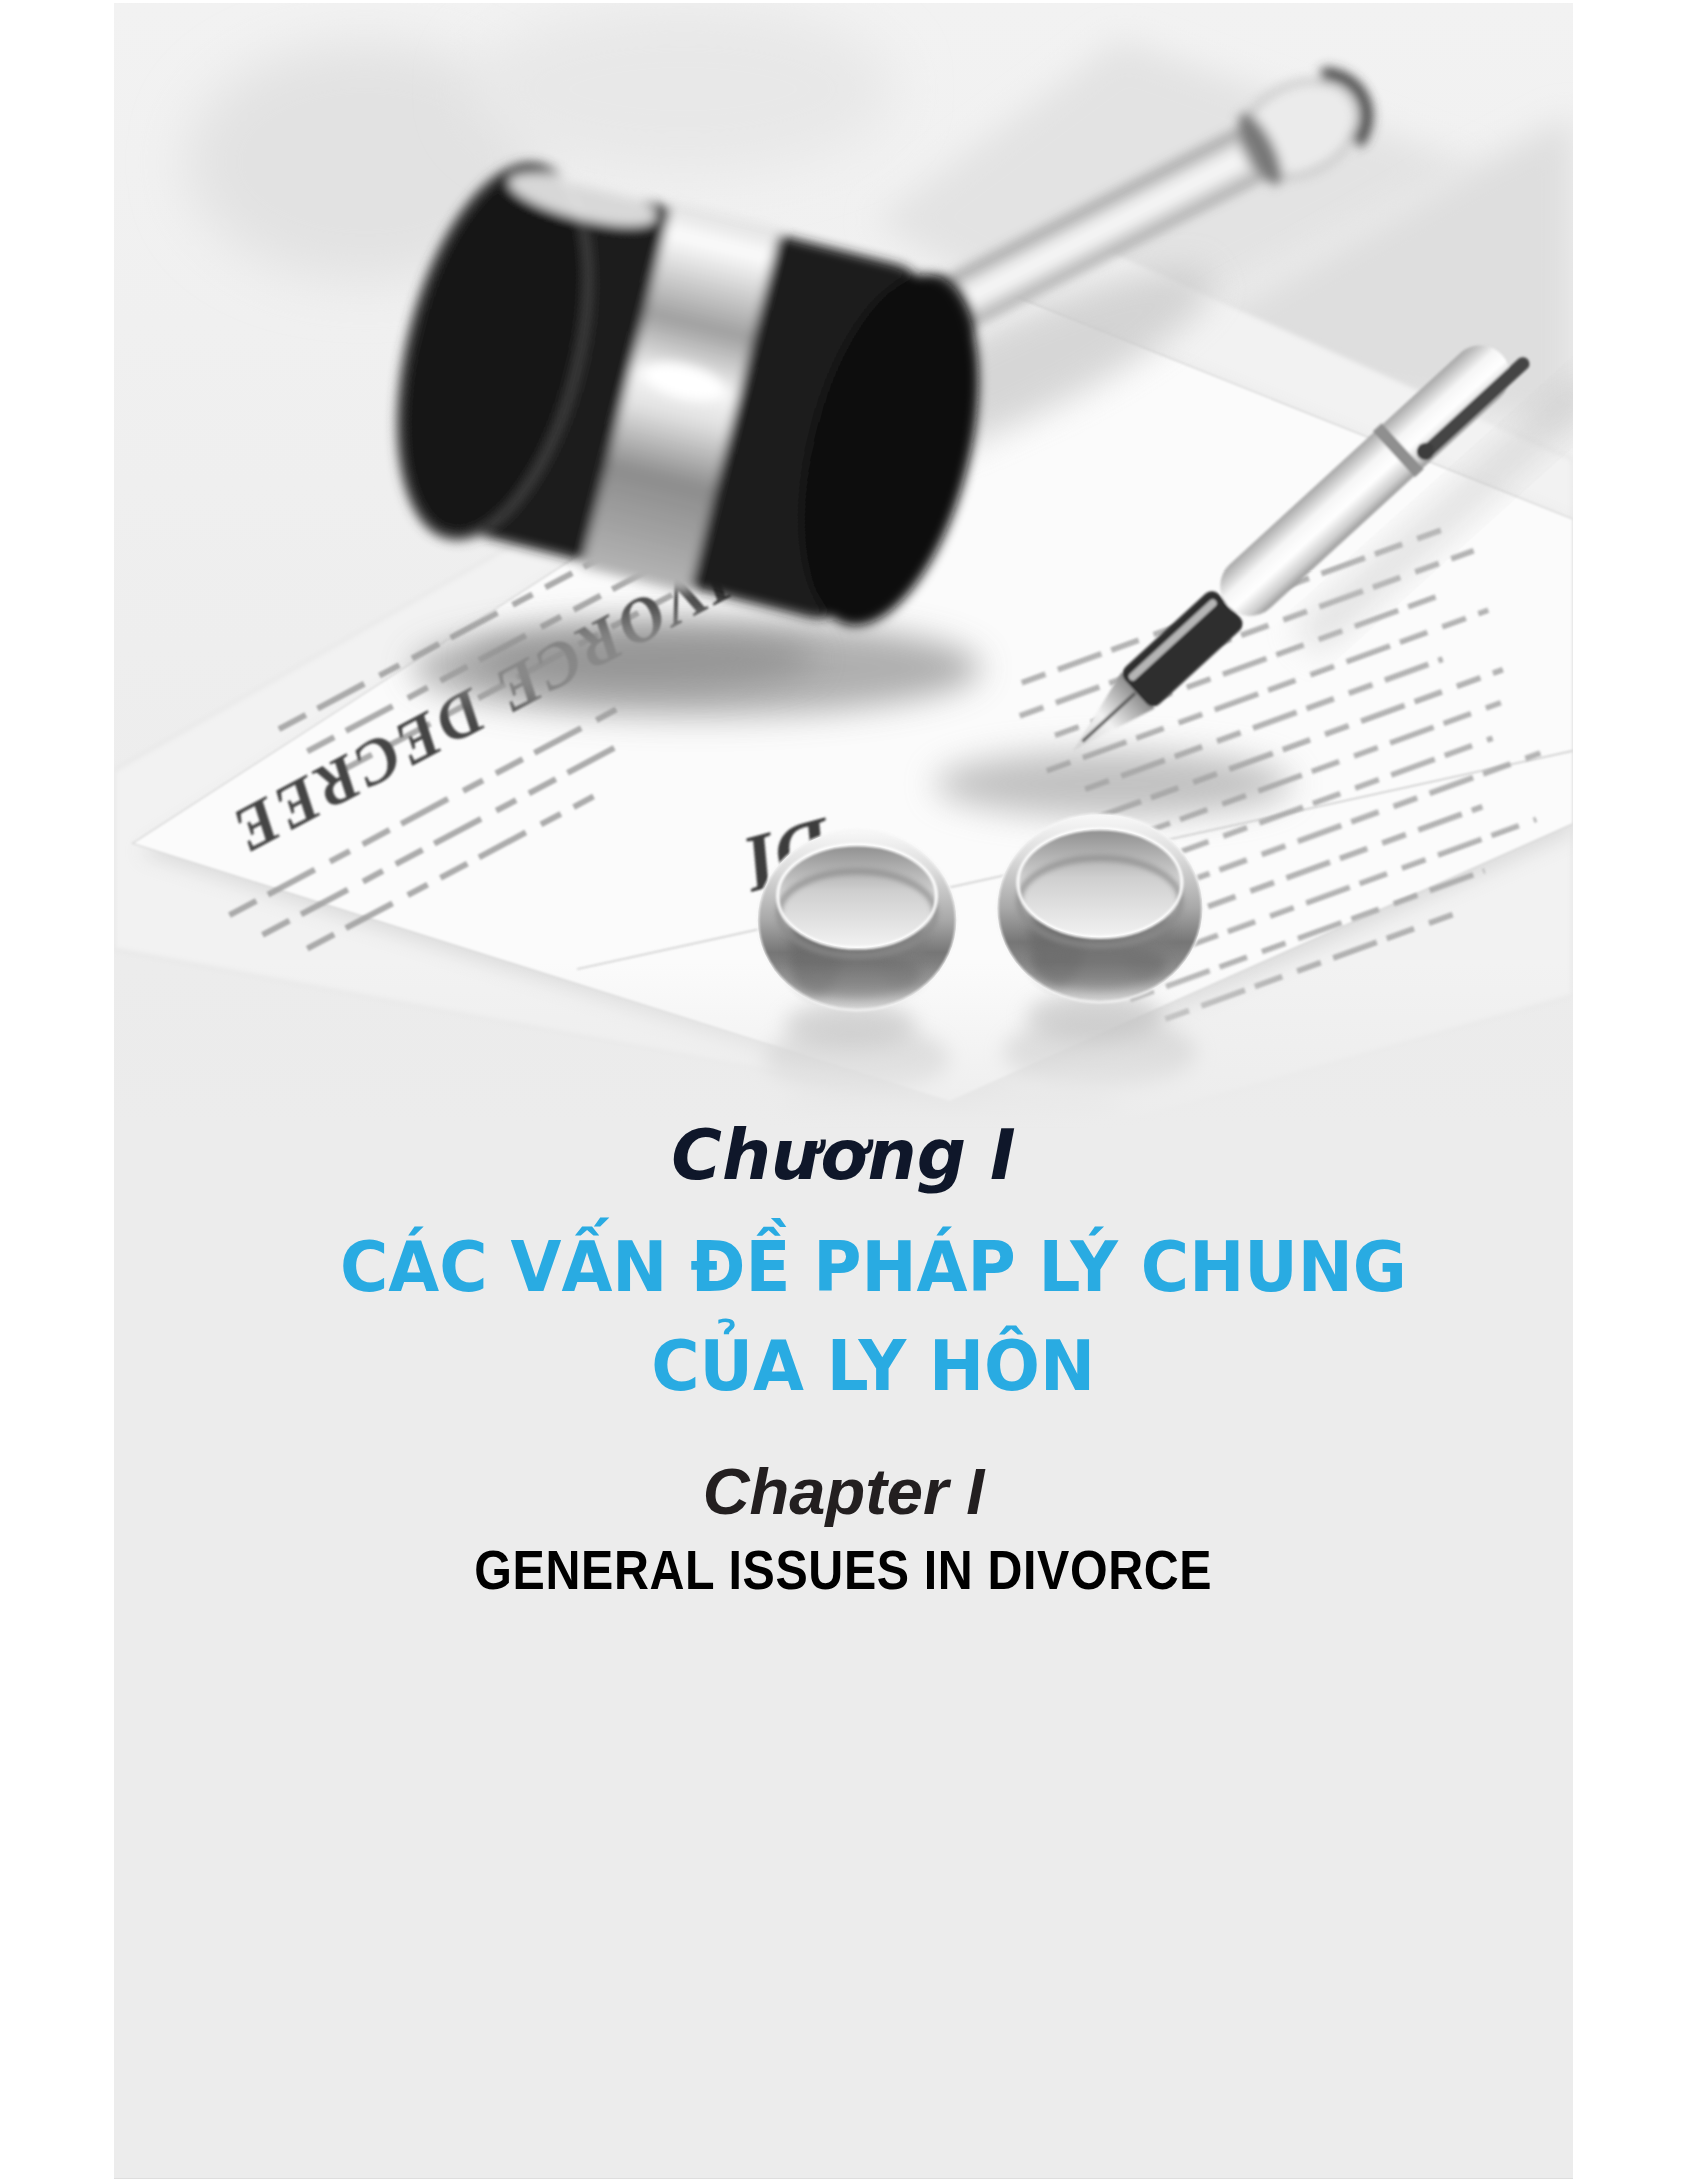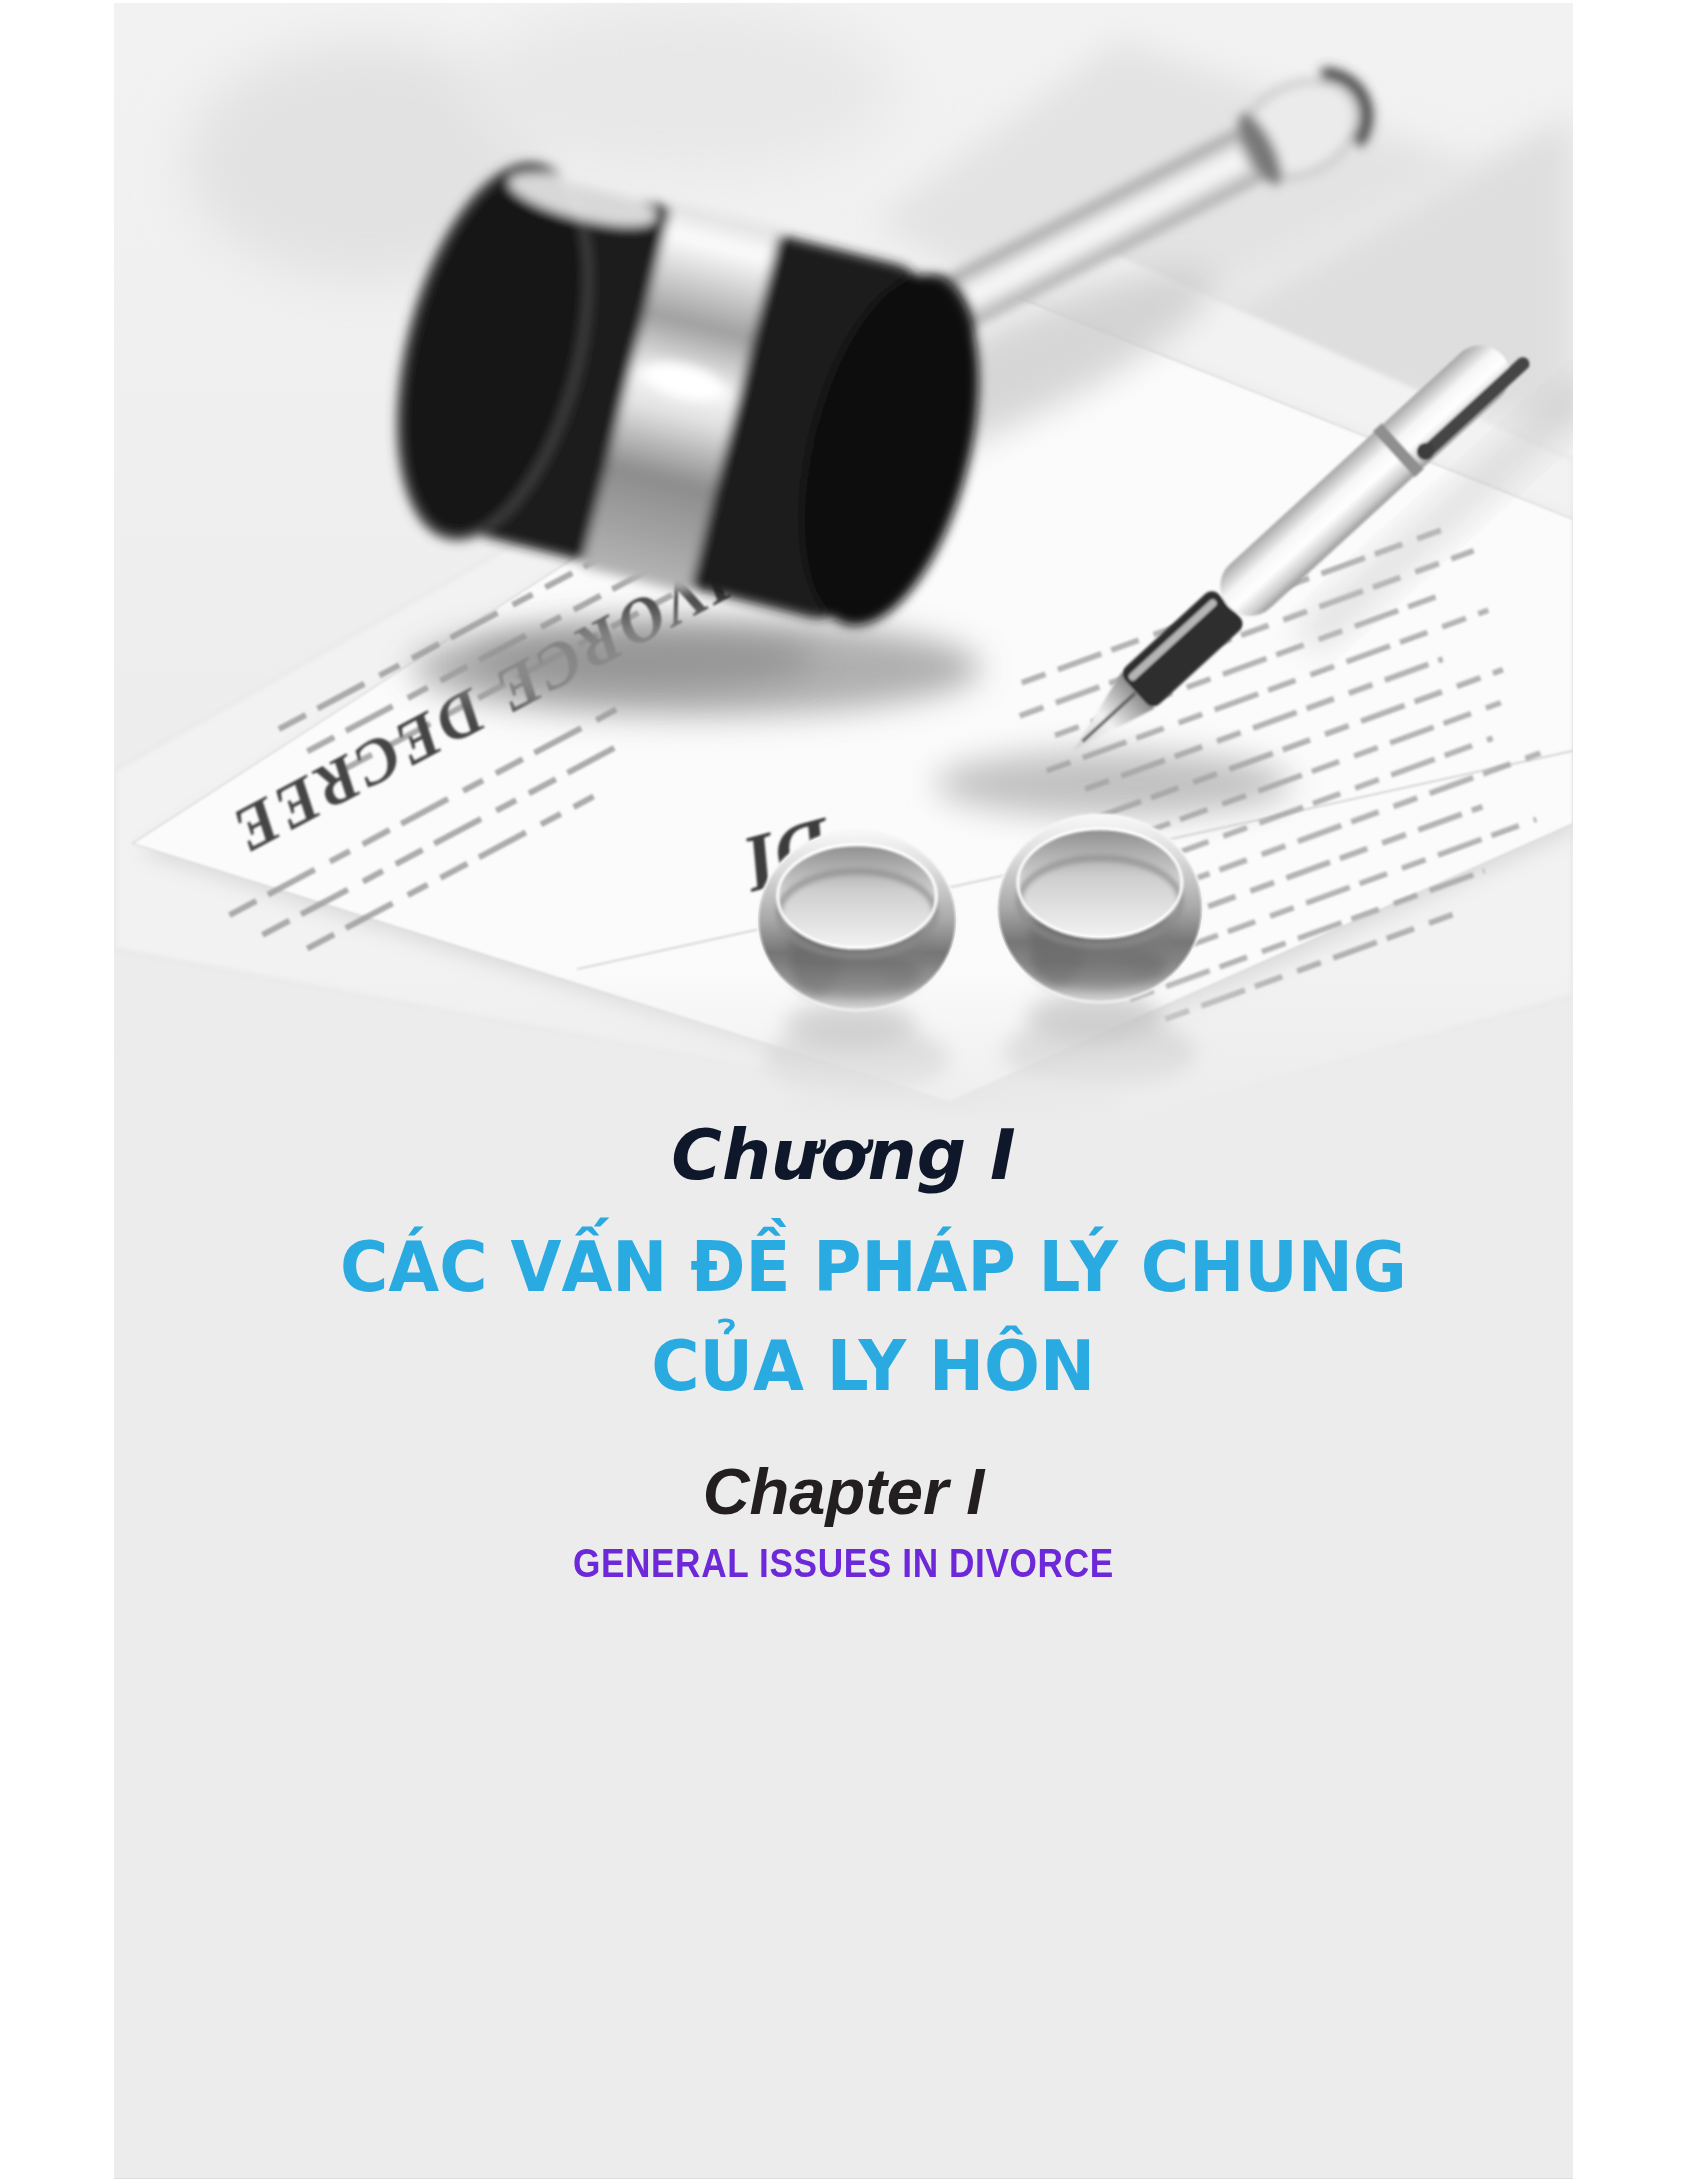--- a/index.html
+++ b/index.html
@@ -12,21 +12,21 @@
   .photo{position:absolute;left:114px;top:2.6px;width:1459px;height:1125px;}
   
   .h-row{position:absolute;left:0;width:1687px;text-align:center;white-space:nowrap;}
   .chapter-vi{top:1121px;font-size:69px;font-weight:bold;font-style:italic;color:#0f172a;
               font-family:"DejaVu Sans","Liberation Sans",sans-serif;line-height:1;}
   .title-vi{font-size:70px;font-weight:bold;color:#29ABE2;line-height:1;
             font-family:"DejaVu Sans","Liberation Sans",sans-serif;padding-left:30px;}
   .title-vi .sq{display:inline-block;transform:scaleX(.94);transform-origin:center;}
   .t1{top:1232px;} .t2{top:1331px;}
   .chapter-en{top:1459px;font-size:65px;font-weight:bold;font-style:italic;color:#231F20;line-height:1;}
-  .title-en{top:1543px;font-size:40px;font-weight:bold;color:#6d28d9;line-height:1;}
+  .title-en{top:1543px;font-size:55px;font-weight:bold;color:#000000;line-height:1;}
   .title-en .sq{display:inline-block;transform:scaleX(.88);transform-origin:center;letter-spacing:0.7px;}
 </style>
 </head>
 <body>
 
 <div class="page">
   <div class="panel"></div>
 
   <svg class="photo" viewBox="0 0 2205 1700" width="1459" height="1125">
     <defs>

